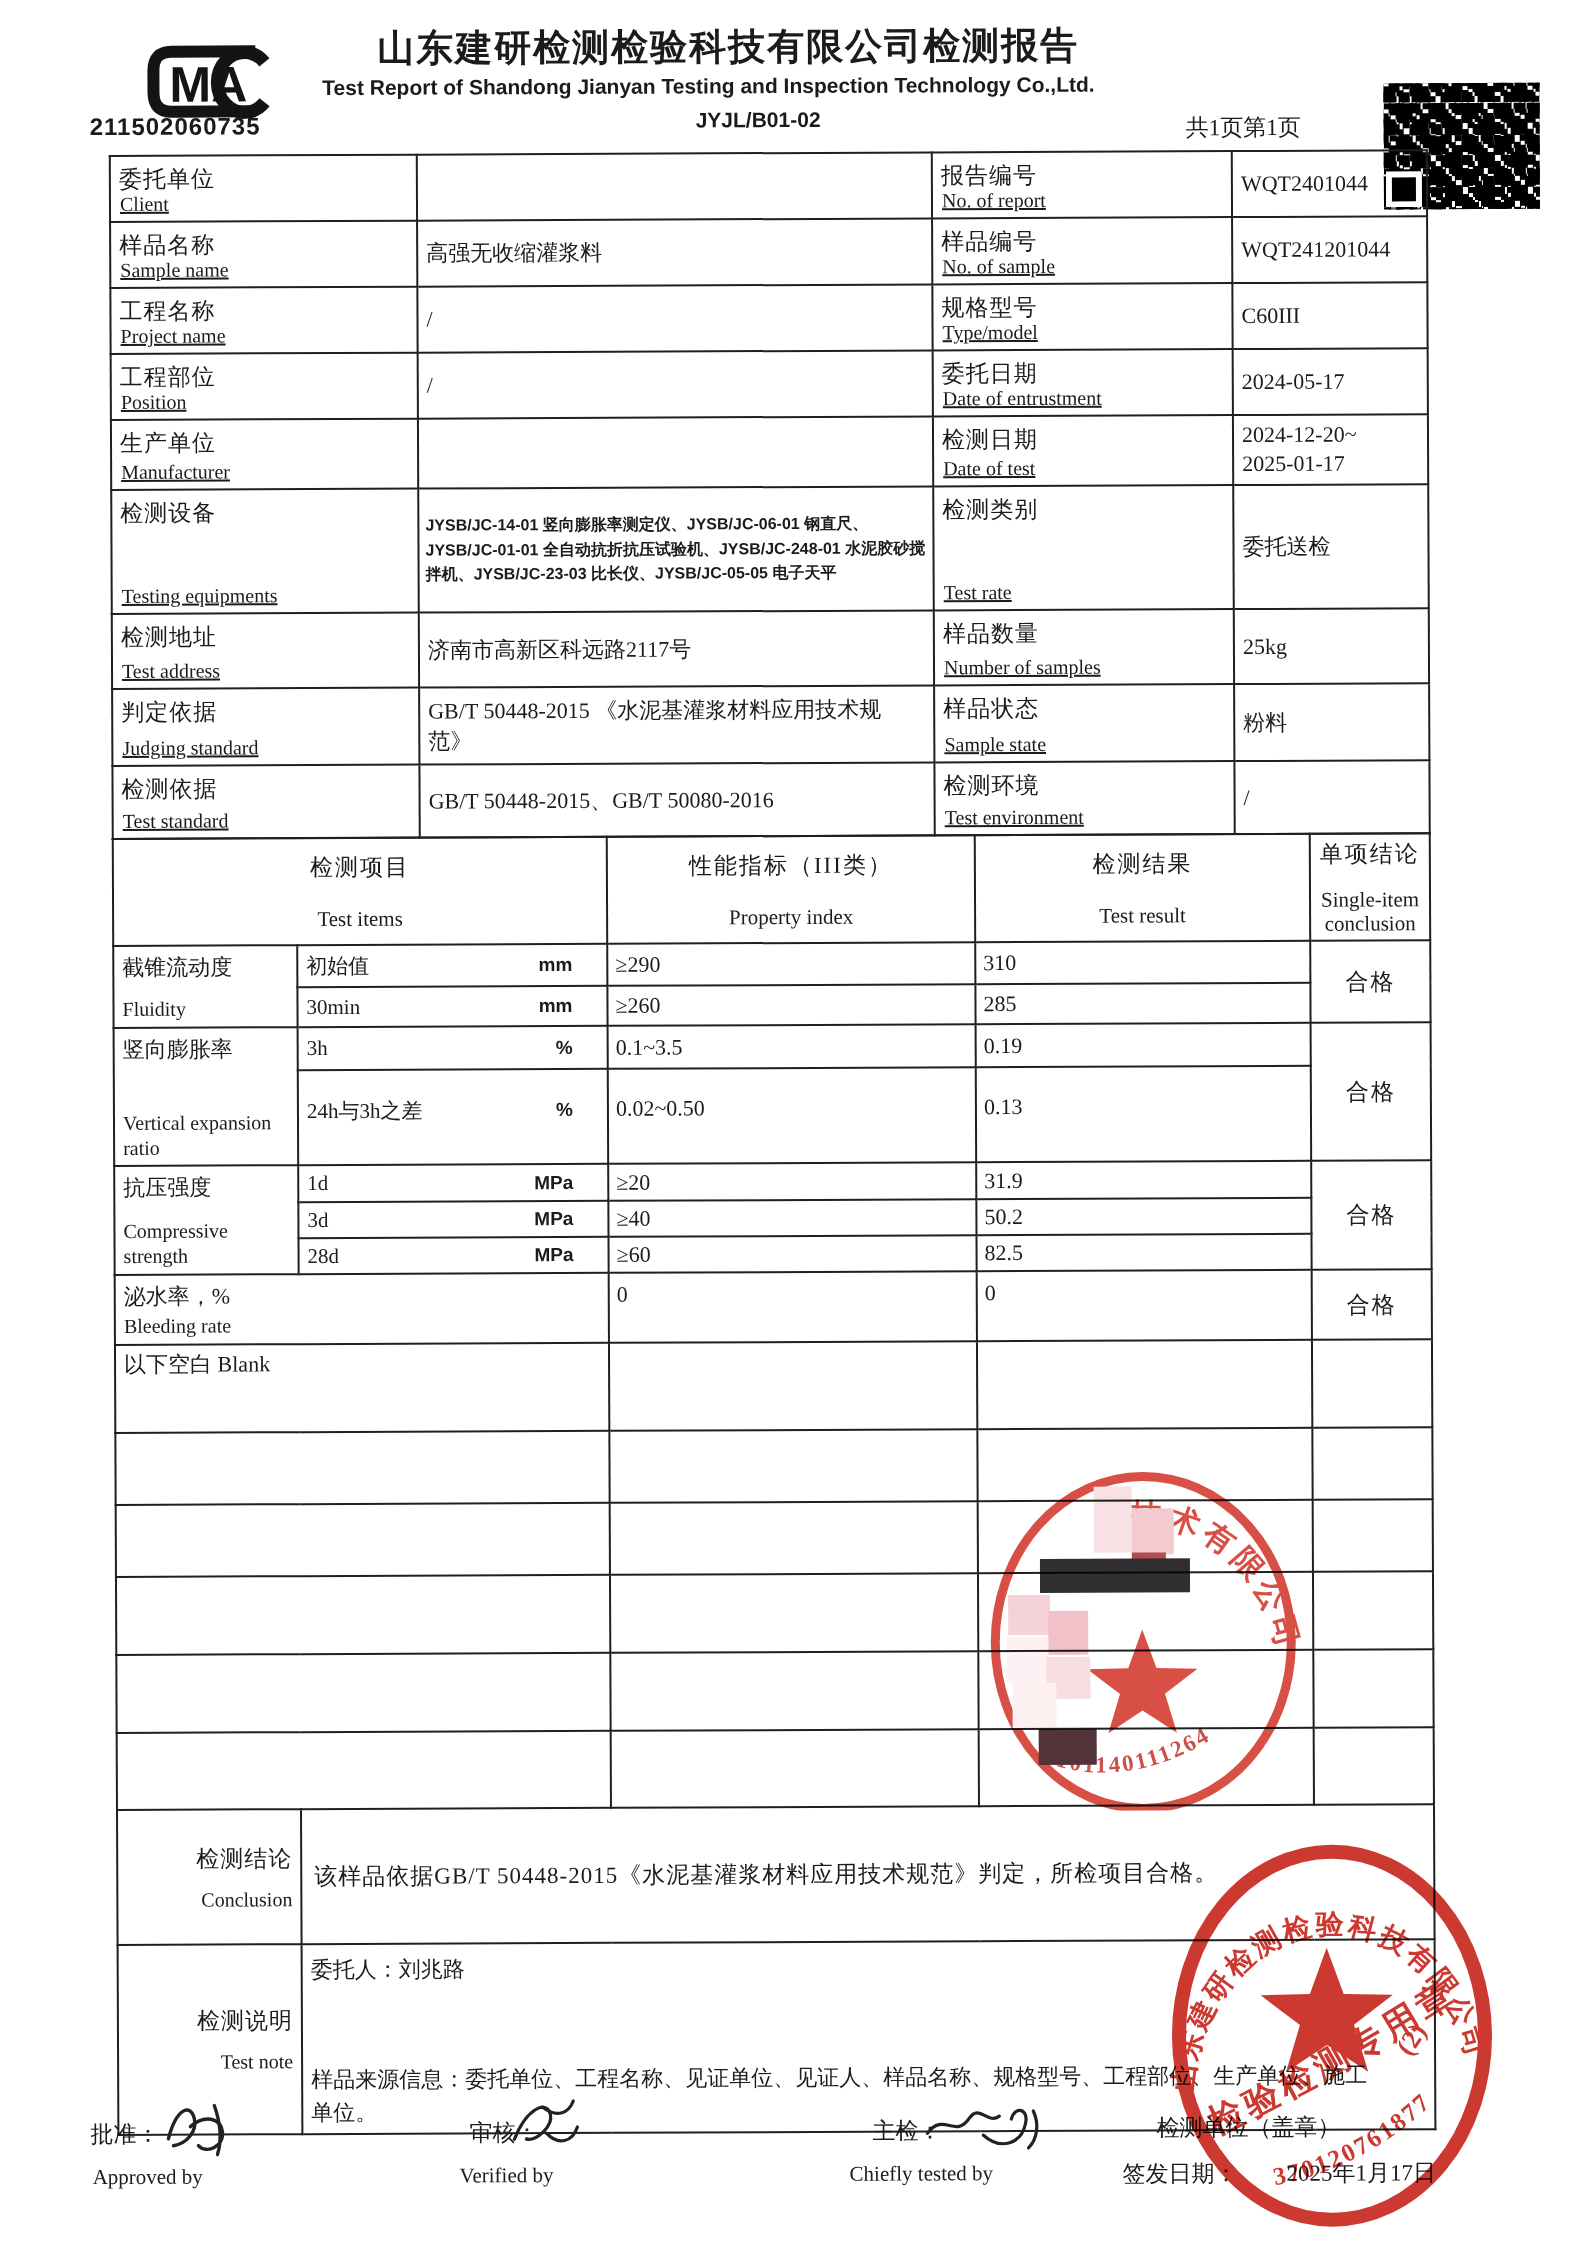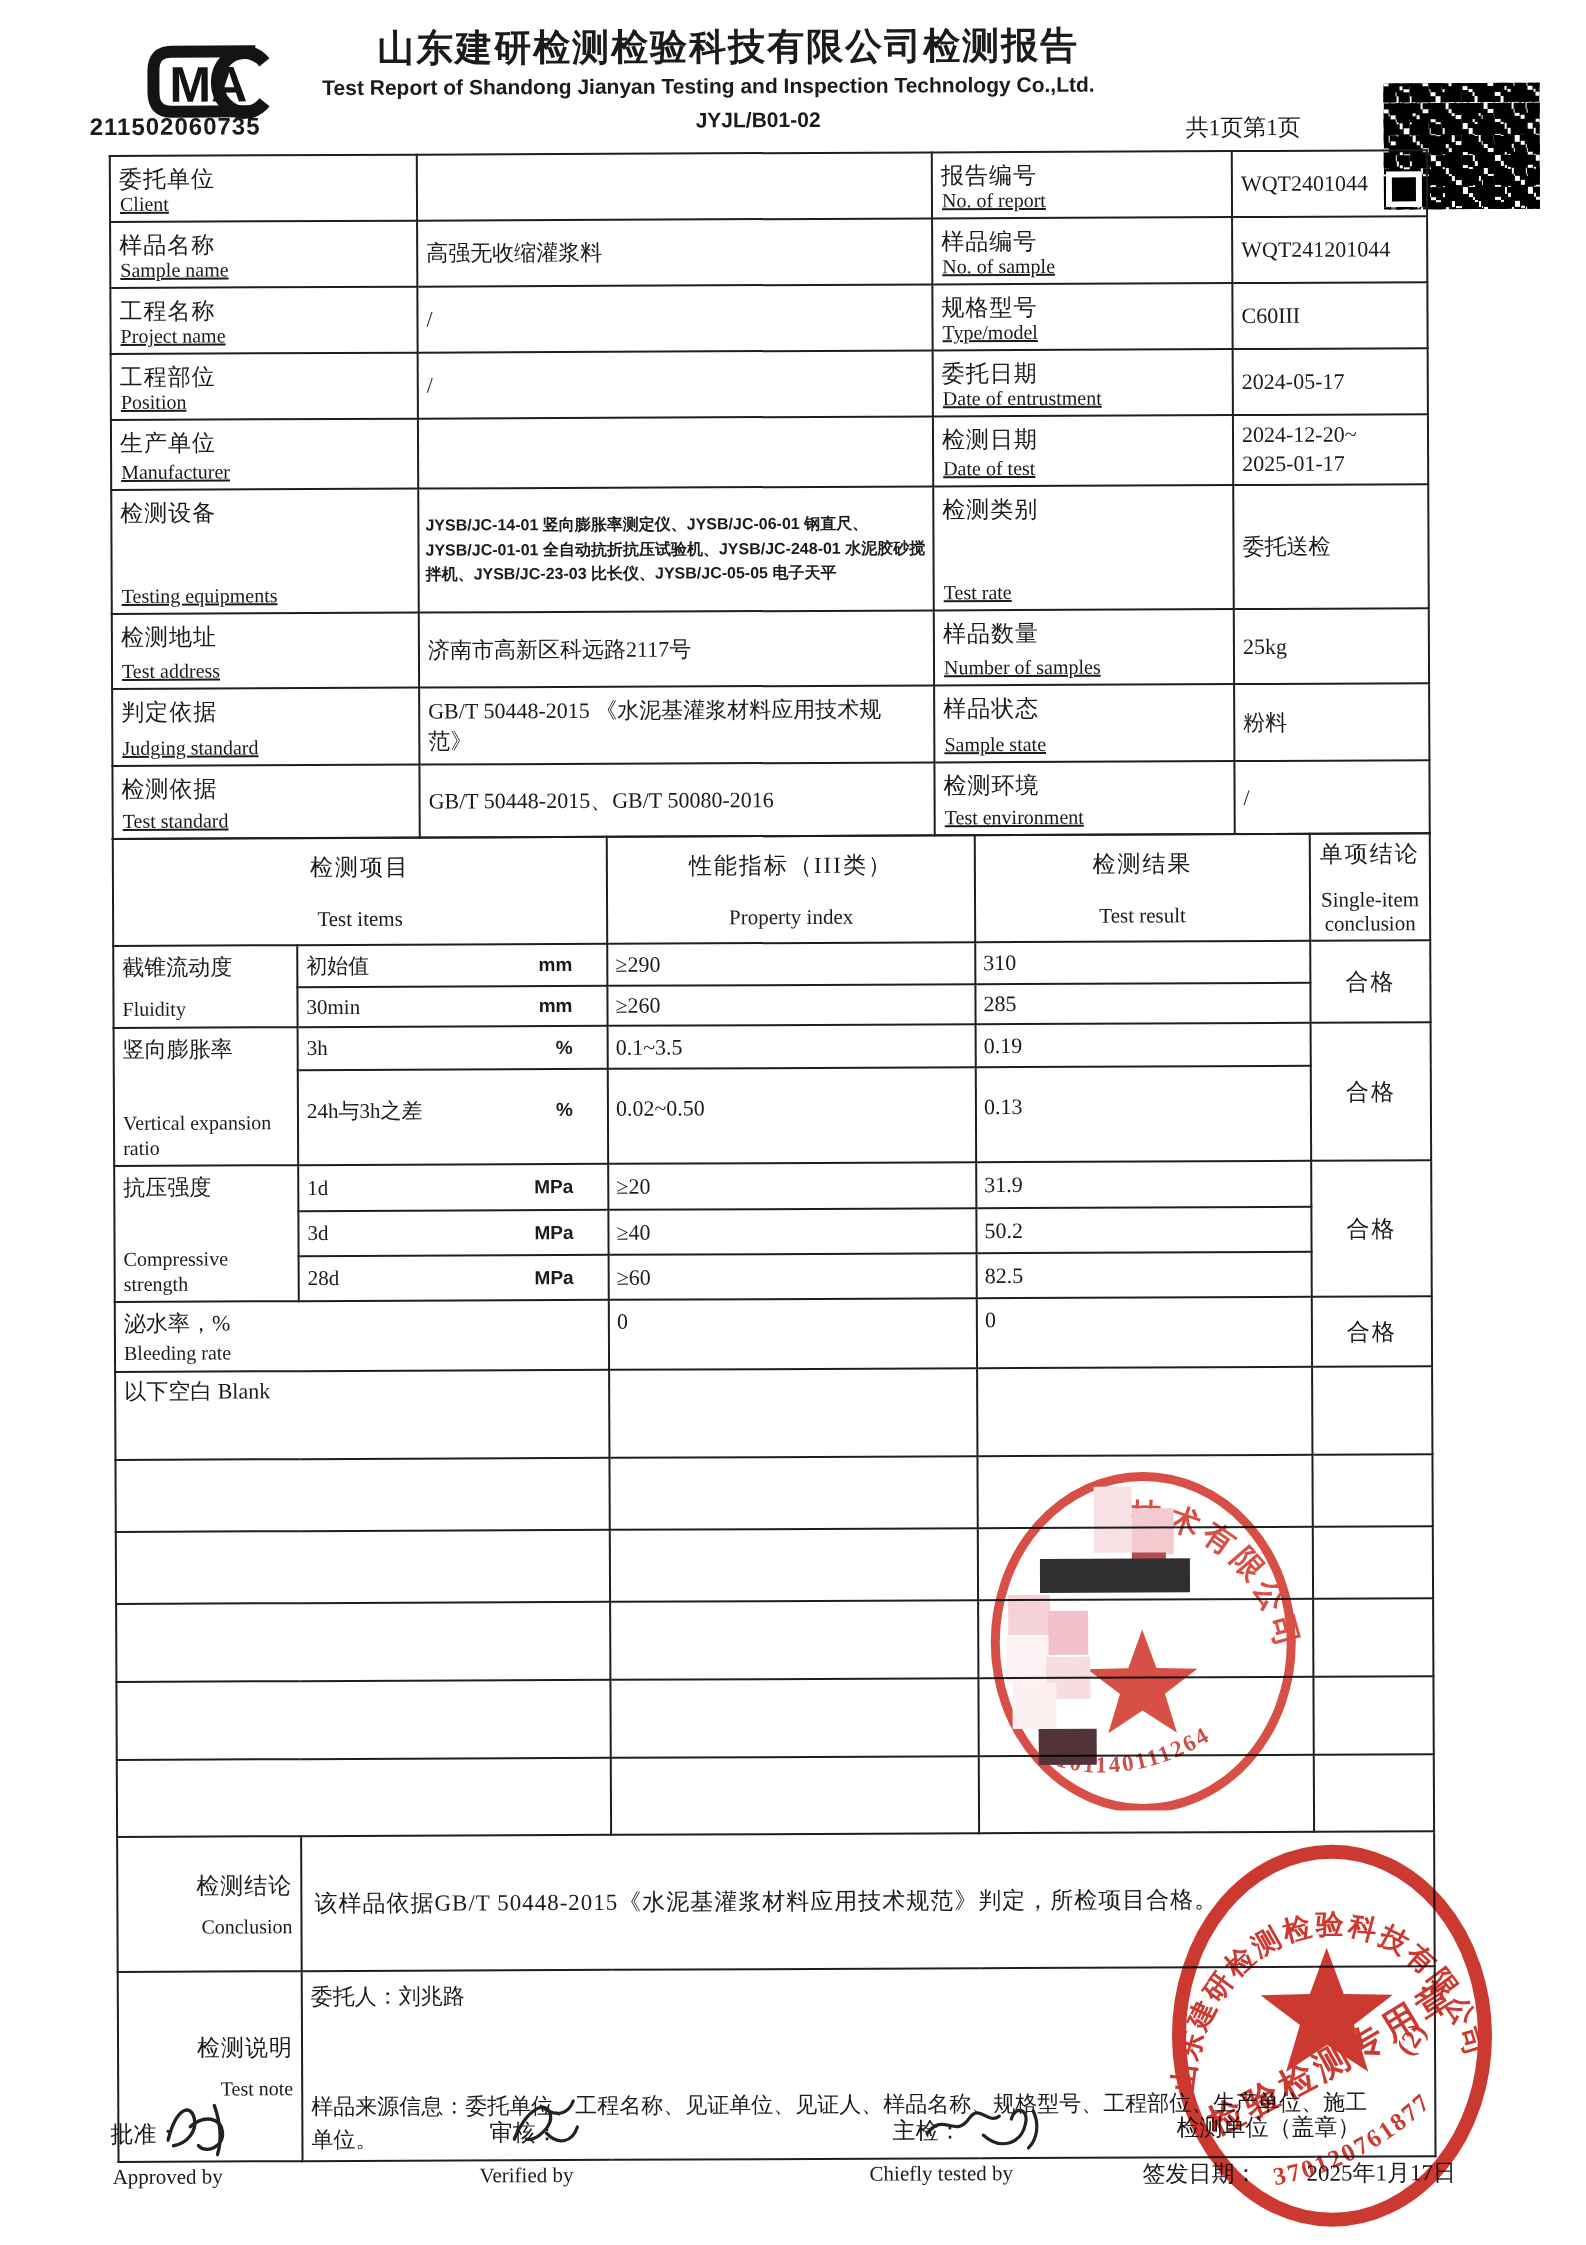--- a/index.html
+++ b/index.html
@@ -52,21 +52,21 @@
   td.idx,td.rst{font-size:22px;padding-left:7px;}
   td.pass{text-align:center;font-size:23px;vertical-align:middle;letter-spacing:2px;}
   td.blankc{vertical-align:top;font-size:22px;}
   td.lblc{text-align:right;vertical-align:middle;}
   .lblc .zh{font-size:23px;letter-spacing:1px;}
   .lblc .en{font-size:20px;margin-top:14px;}
   td.conc{font-size:23px;padding-left:12px;letter-spacing:1px;}
   td.note{position:relative;vertical-align:top;padding-top:10px;font-size:22px;}
   .note .l2{margin-top:78px;line-height:1.5;padding-right:40px;}
   
-  .ft{position:absolute;font-size:23px;margin-left:20px;}
+  .ft{position:absolute;font-size:23px;}
   .ft.en{font-size:21px;}
   
   .stamp{position:absolute;mix-blend-mode:multiply;opacity:.92;pointer-events:none;}
   .sig{position:absolute;pointer-events:none;}
 </style>
 </head>
 <body>
 
 <div class="sheet">
  <div class="tilt">
@@ -279,21 +279,21 @@
                 <span class="u">%</span>
               </div>
             </td>
      <td class="idx" style="vertical-align:top;padding-top:26px">0.02~0.50</td>
      <td class="rst" style="vertical-align:top;padding-top:26px">0.13</td>
    </tr>
 
    <tr style="height:37px">
      <td rowspan="3" class="grp">
               <div class="zh">抗压强度</div>
-              <div class="en" style="margin-top:44px">Compressive strength</div>
+              <div class="en" style="margin-top:16px">Compressive strength</div>
             </td>
      <td>
               <div class="sub">
                 <span>1d</span>
                 <span class="u">MPa</span>
               </div>
             </td>
      <td class="idx">≥20</td>
      <td class="rst">31.9</td>
      <td rowspan="3" class="pass">合格</td>

